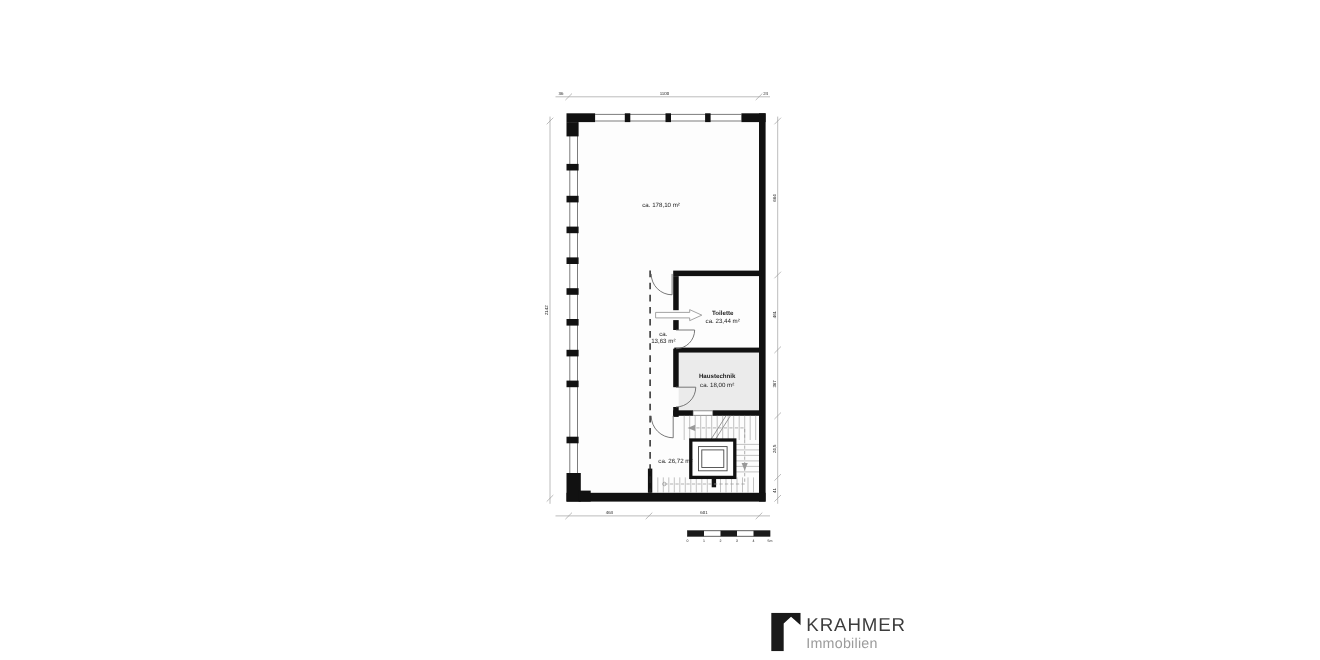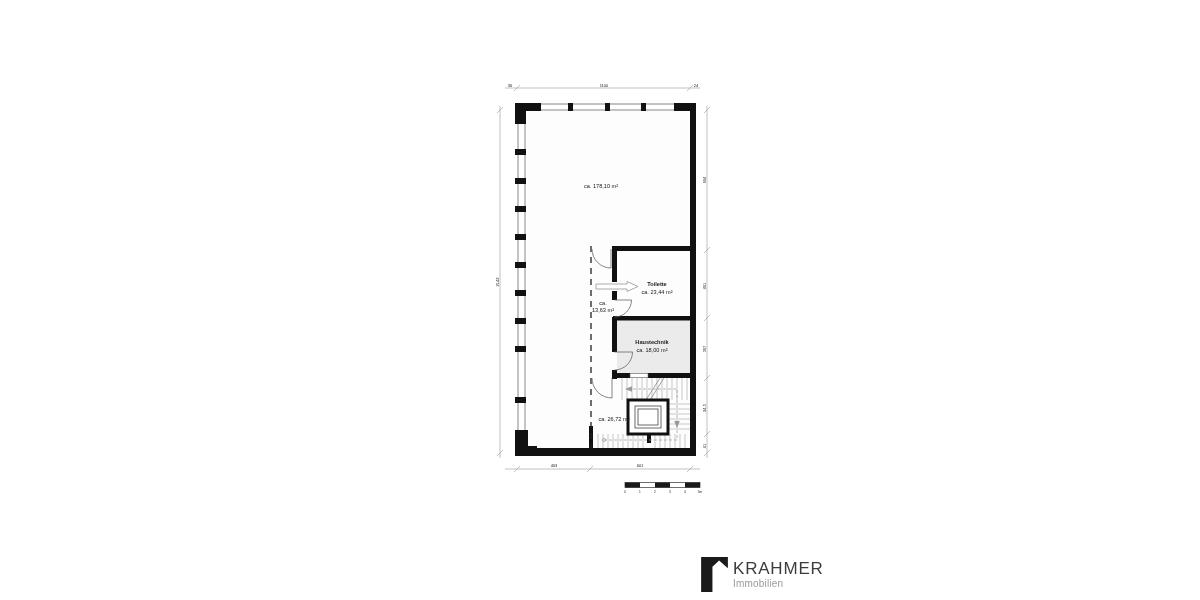--- a/index.html
+++ b/index.html
@@ -8,21 +8,21 @@
   .plan-svg{position:absolute;left:0;top:0;}
   .plan-svg text{font-family:"Liberation Sans",sans-serif;fill:#1a1a1a;}
   .room-area{font-size:5.6px;}
   .room-name{font-size:5.6px;font-weight:bold;}
   .dim-text{font-size:4px;fill:#8a8a8a;}
   .scale-text{font-size:3.2px;fill:#8a8a8a;}
   .logo{position:absolute;left:701px;top:557px;display:flex;align-items:flex-start;}
   .logo-icon{width:27px;height:35px;flex:0 0 auto;}
   .logo-textblock{margin-left:5px;display:flex;flex-direction:column;justify-content:flex-start;}
   .logo-name{font-size:17px;letter-spacing:0.8px;color:#3c3c3c;font-weight:500;line-height:1.0;margin-top:3px;}
-  .logo-sub{font-size:10px;color:#9b9b9b;letter-spacing:0.2px;line-height:1.1;margin-top:1px;}
+  .logo-sub{font-size:13px;color:#9b9b9b;letter-spacing:0.2px;line-height:1.1;margin-top:1px;}
 </style>
 </head>
 <body>
 
 <div class="page">
 
   <svg class="plan-svg" width="1200" height="600" viewBox="0 0 1200 600">
 
     <g>
       <rect x="526" y="111" width="164" height="337" fill="#fdfdfd"></rect>

